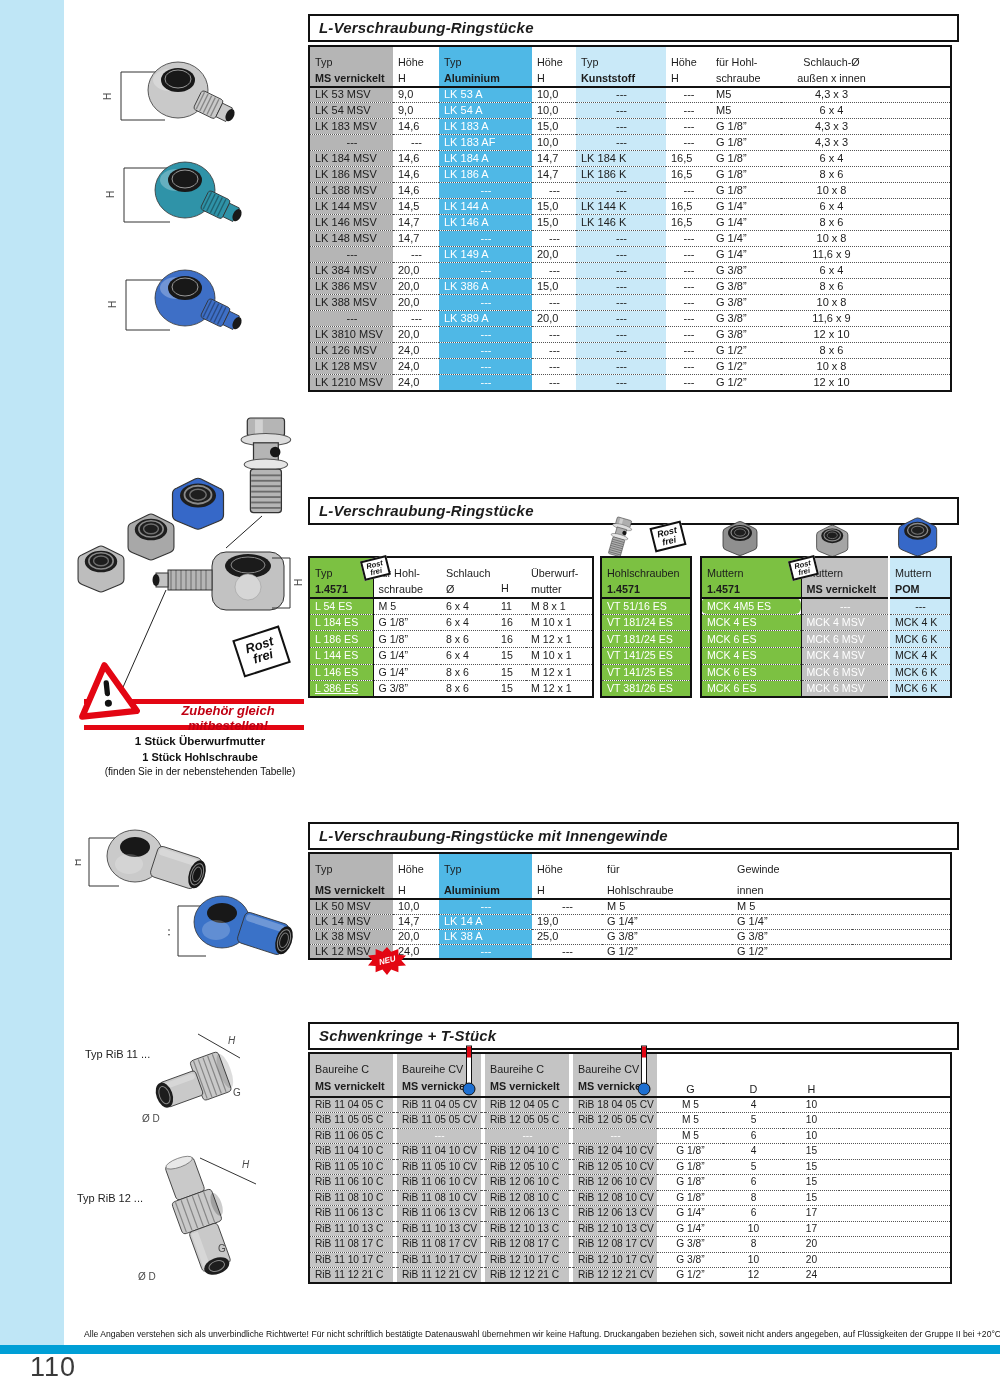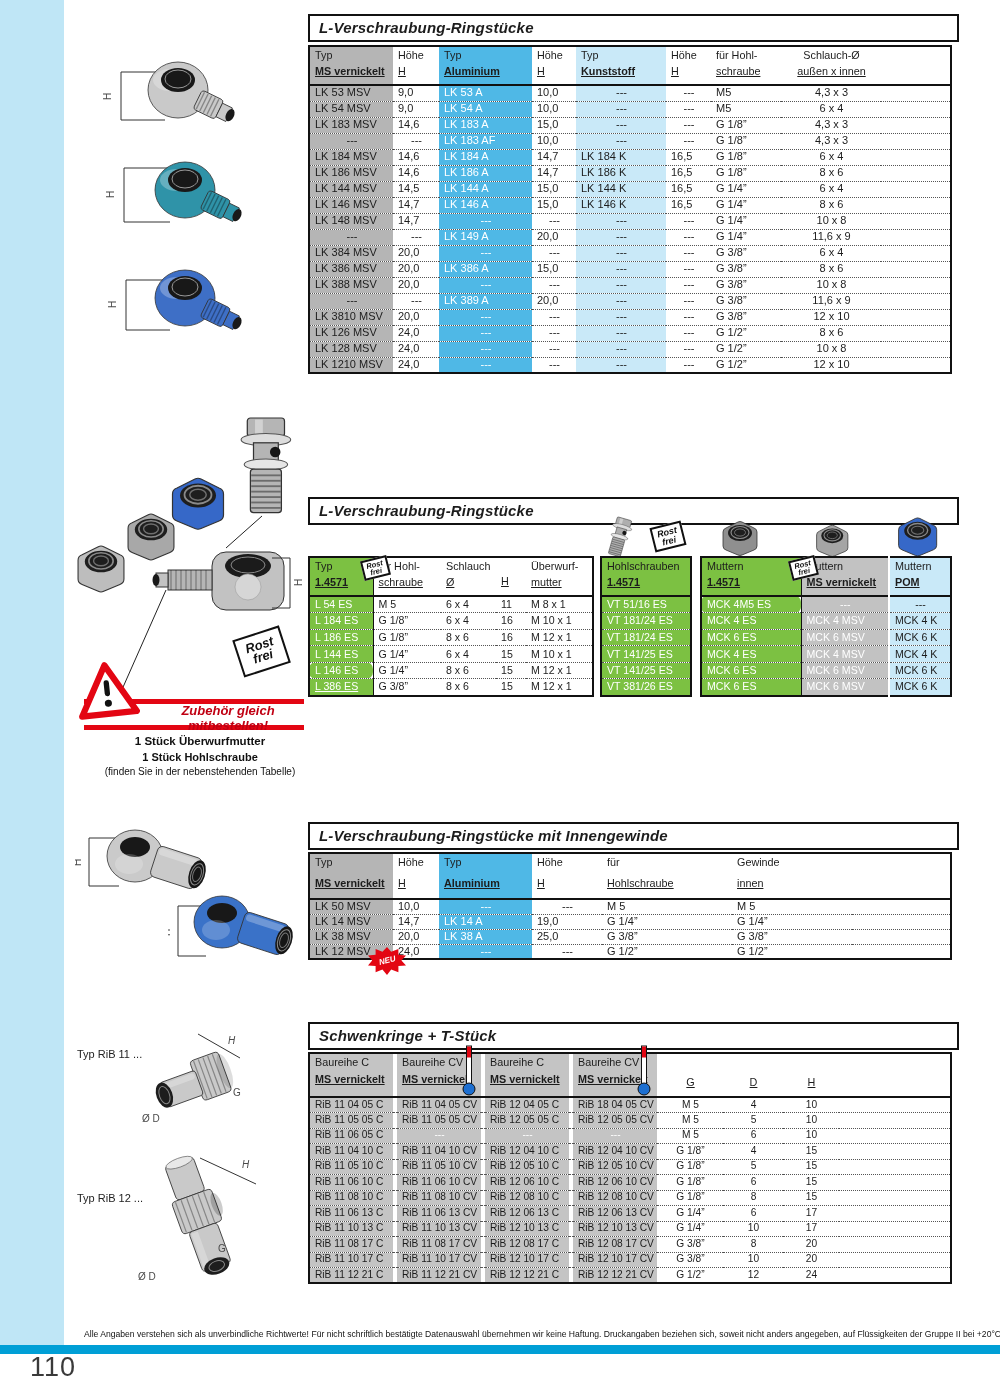--- a/index.html
+++ b/index.html
@@ -11,25 +11,25 @@
   .page-num{position:absolute;left:30px;top:1352px;font-size:27px;font-weight:400;color:#3a3a3a;letter-spacing:1px;}
   .footnote{position:absolute;left:84px;top:1329px;width:910px;font-size:8.6px;color:#111;white-space:nowrap;}
   
   .title-box{position:absolute;left:308px;width:638px;height:24px;border:2px solid #111;background:#fff;
              font-style:italic;font-weight:bold;font-size:15px;line-height:24px;padding-left:9px;letter-spacing:.2px;}
   
   table{position:absolute;border-collapse:collapse;table-layout:fixed;background:#fff;border:2px solid #111;}
   th,td{font-size:10.6px;line-height:1.05;padding:1px 4px 1px 5px;overflow:hidden;white-space:nowrap;
         box-sizing:border-box;text-align:left;vertical-align:middle;}
   thead tr{border-bottom:2px solid #111;}
-  thead th{vertical-align:top;padding-top:3px;font-weight:normal;}
+  thead th{vertical-align:top;padding-top:10px;font-weight:normal;}
   tbody td{border-bottom:1px dotted #555;}
   tbody tr:last-child td{border-bottom:none;}
   .h1,.h2{font-size:10.8px;}
-  .h2{margin-top:5px;text-decoration:underline;}
+  .h2{margin-top:5px;}
   .b{font-weight:bold;}
   .tb1 thead th{height:39px;} .tb1 tbody td{height:16px;font-size:11px;}
   .tb2 thead th,.tb2h thead th,.tb2m thead th{height:39px;}
   .tb2 tbody td,.tb2h tbody td,.tb2m tbody td{height:16.6px;font-size:10.6px;}
   .tb3 thead th{height:46px;} .tb3 .h2{margin-top:10px;} .tb3 tbody td{height:15px;font-size:11px;}
   .tb4 thead th{height:44px;} .tb4 .h2{margin-top:6px;} .tb4 tbody td{height:15.5px;font-size:10.2px;}
   .tb2 .h1:empty + .h2{margin-top:15px;}
   .tb4 .h1:empty + .h2{margin-top:20px;font-weight:normal;}
   
   .gray{background:#b5b5b5;}
@@ -242,21 +242,21 @@
     <use href="#lfemShape" x="30" y="2" style="color:#cacaca"></use>
   </svg>
   <svg class="abs" style="left:168px;top:890px" width="135" height="74" viewBox="0 0 135 74">
     <line x1="10" y1="16" x2="10" y2="66" stroke="#333"></line>
     <line x1="10" y1="16" x2="38" y2="16" stroke="#333"></line>
     <line x1="10" y1="66" x2="38" y2="66" stroke="#333"></line>
     <text class="dimtext" transform="rotate(-90 2 46)" x="2" y="46">H</text>
     <use href="#lfemShape" x="24" y="2" style="color:#3a72c8"></use>
   </svg>
 
-  <span class="caption" style="left:77px;top:1048px">Typ RiB 11 ...</span>
+  <span class="caption" style="left:85px;top:1048px">Typ RiB 11 ...</span>
   <svg class="abs" style="left:140px;top:1028px" width="115" height="100" viewBox="0 0 115 100">
     <use href="#rib11Shape" x="8" y="2" style="color:#c9c9c9"></use>
     <line x1="58" y1="6" x2="100" y2="30" stroke="#333"></line>
     <text class="dimtext" font-style="italic" x="88" y="16">H</text>
     <text class="dimtext" x="93" y="68">G</text>
     <text class="dimtext" x="2" y="94">Ø D</text>
   </svg>
   <span class="caption" style="left:77px;top:1192px">Typ RiB 12 ...</span>
   <svg class="abs" style="left:130px;top:1150px" width="140" height="140" viewBox="0 0 140 140">
     <use href="#rib12Shape" x="0" y="0" style="color:#c9c9c9"></use>
@@ -377,20 +377,31 @@
           <td class="">14,6</td>
           <td class="blue">LK 186 A</td>
           <td class="">14,7</td>
           <td class="ltblue">LK 186 K</td>
           <td class="">16,5</td>
           <td class="">G 1/8”</td>
           <td class=" ac">8 x 6</td>
           <td class=" gap"></td>
         </tr>
         <tr>
+          <td class="gray">LK 188 MSV</td>
+          <td class="">14,6</td>
+          <td class="blue dash">---</td>
+          <td class="dash">---</td>
+          <td class="ltblue dash">---</td>
+          <td class="dash">---</td>
+          <td class="">G 1/8”</td>
+          <td class=" ac">10 x 8</td>
+          <td class=" gap"></td>
+        </tr>
+        <tr>
           <td class="gray">LK 144 MSV</td>
           <td class="">14,5</td>
           <td class="blue">LK 144 A</td>
           <td class="">15,0</td>
           <td class="ltblue">LK 144 K</td>
           <td class="">16,5</td>
           <td class="">G 1/4”</td>
           <td class=" ac">6 x 4</td>
           <td class=" gap"></td>
         </tr>
@@ -594,21 +605,21 @@
           <td class="">M 12 x 1</td>
         </tr>
         <tr>
           <td class="green" style="border-right: 1.5px solid rgb(17, 17, 17);">L 144 ES</td>
           <td class="">G 1/4”</td>
           <td class="">6 x 4</td>
           <td class="">15</td>
           <td class="">M 10 x 1</td>
         </tr>
         <tr>
-          <td class="green" style="border-right: 1.5px solid rgb(17, 17, 17); border-radius: 7px;">L 146 ES</td>
+          <td class="green" style="border-right: 1.5px solid rgb(17, 17, 17);">L 146 ES</td>
           <td class="">G 1/4”</td>
           <td class="">8 x 6</td>
           <td class="">15</td>
           <td class="">M 12 x 1</td>
         </tr>
         <tr>
           <td class="green" style="border-right: 1.5px solid rgb(17, 17, 17); text-decoration: underline;">L 386 ES</td>
           <td class="">G 3/8”</td>
           <td class="">8 x 6</td>
           <td class="">15</td>

